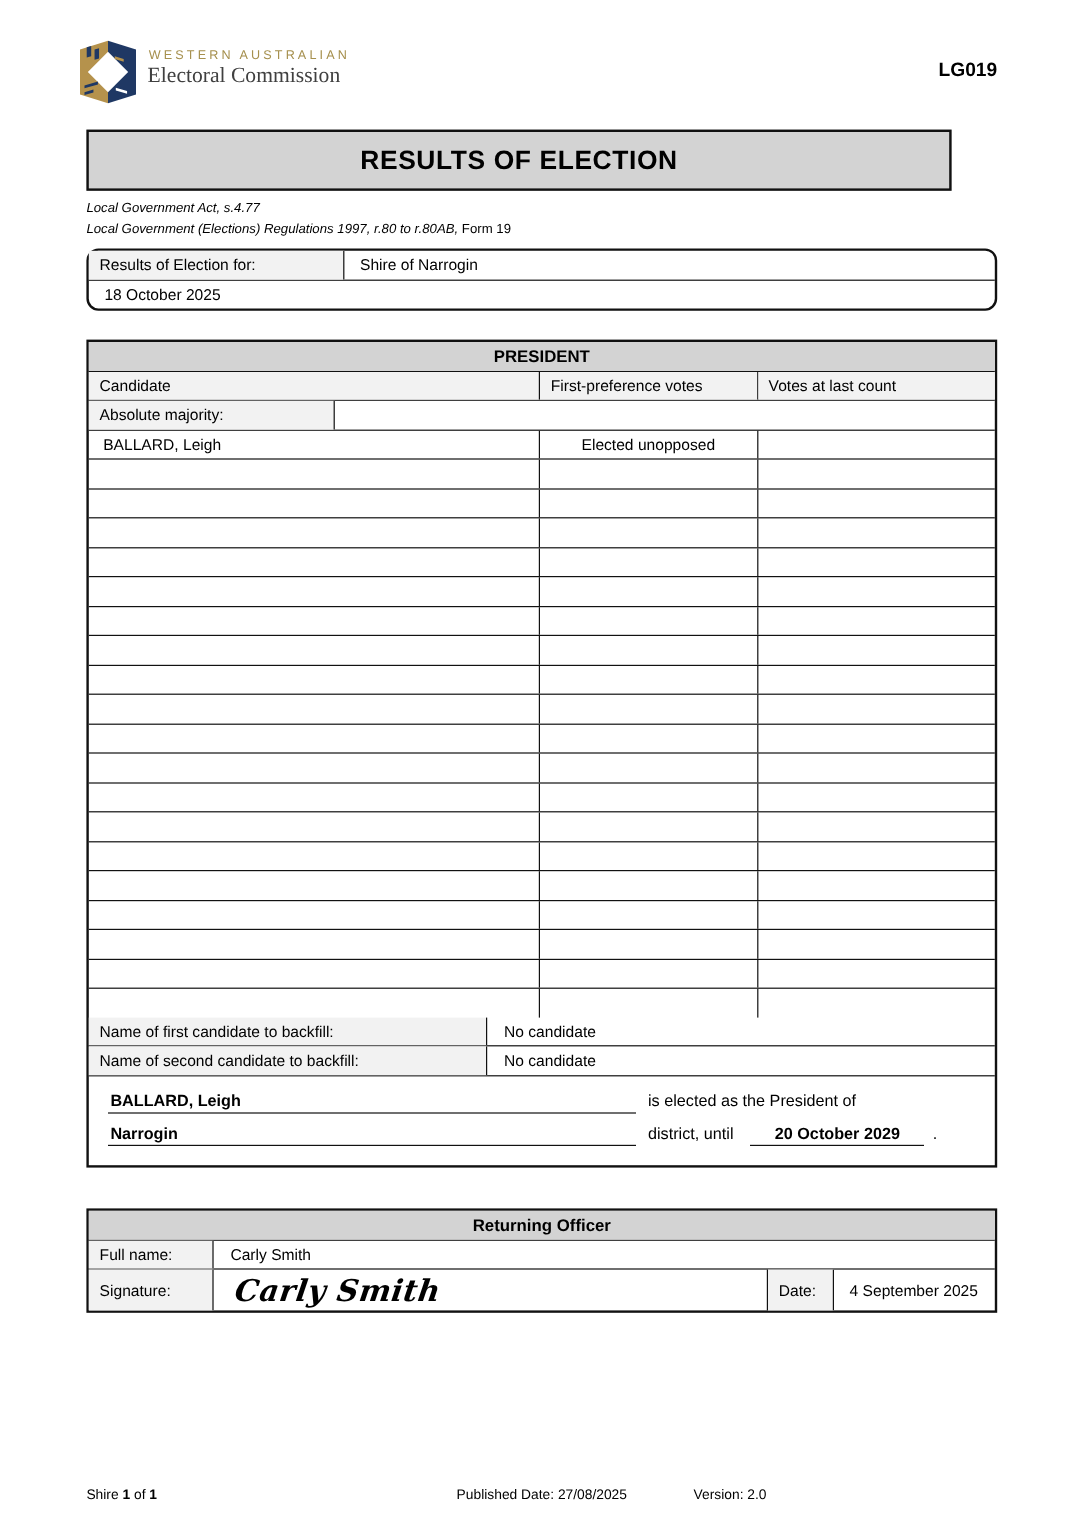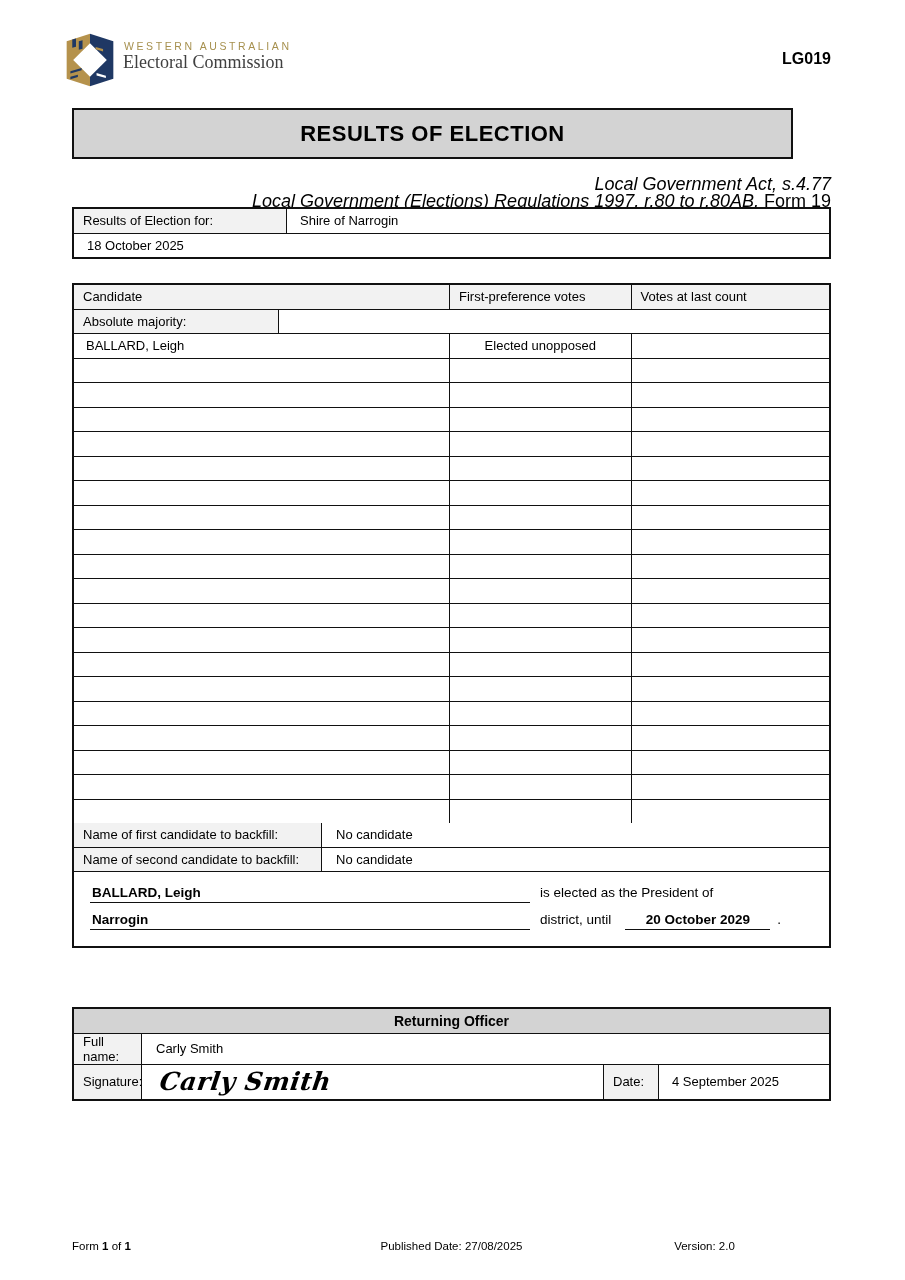--- a/index.html
+++ b/index.html
@@ -11,72 +11,72 @@
   .brand-logo { position: absolute; left: 62px; top: 32px; }
   .brand-line1 { position: absolute; left: 124px; top: 40px; font-size: 10.5px; letter-spacing: 2.6px; color: #A6904E; font-weight: 400; }
   .brand-line2 { position: absolute; left: 123px; top: 52px; font-family: "Liberation Serif", serif; font-size: 18px; color: #404040; }
   .form-code { position: absolute; right: 74px; top: 50px; font-size: 16px; font-weight: 700; }
 
   
   .title-box { position: absolute; left: 72px; top: 108px; width: 721px; height: 51px;
     background: #d3d3d3; border: 2px solid #111; display: flex; align-items: center; justify-content: center; }
   .title-box span { font-size: 22px; font-weight: 700; letter-spacing: 0.5px; }
 
-  .legal { position: absolute; left: 72px; top: 166px; width: 759px; text-align: right; font-size: 18px; line-height: 17px; margin-top: 10px; }
+  .legal { position: absolute; left: 72px; top: 166px; width: 759px; text-align: left; font-size: 11px; line-height: 17px; }
   .it { font-style: italic; }
 
   
   .boxed { position: absolute; left: 72px; width: 759px; border: 2px solid #111; background: #fff; }
   .frow { display: flex; border-bottom: 1.5px solid #111; align-items: stretch; }
   .frow:last-child { border-bottom: none; }
   .cell { display: flex; align-items: center; padding: 0 9px; font-size: 13px; min-height: 23.5px; }
   .divr { border-right: 1.5px solid #111; }
   .lblbg { background: #f2f2f2; }
   .sechdr { background: #d3d3d3; justify-content: center; font-weight: 700; font-size: 14px; }
   .center { justify-content: center; }
 
   
-  #info-table { top: 207px; }
+  #info-table { top: 207px; border-radius: 10px; }
   #info-table .lbl { width: 213px; }
   #info-table .val { flex: 1; padding-left: 13px; }
 
   
   #president { top: 283px; }
   .absmaj-lbl { width: 205px; }
   .absmaj-val { flex: 1; }
   .c1 { width: 376px; }
   .c2 { width: 181.5px; }
   .c3 { flex: 1; }
   .cand-name { padding-left: 12px; }
-  .backfill-lbl { width: 248px; }
+  .backfill-lbl { width: 332px; }
   .backfill-val { flex: 1; padding-left: 14px; }
 
   
   .statement { padding: 13px 16px 0 16px; min-height: 74px; font-size: 13.5px; }
   .st-line { display: flex; align-items: flex-end; margin-bottom: 9px; }
   .st-blank { width: 440px; border-bottom: 1.5px solid #111; padding: 0 2px 2px 2px; font-weight: 700; }
   .st-text { margin-left: 10px; padding-bottom: 3px; }
   .st-date { width: 145px; border-bottom: 1.5px solid #111; margin-left: 14px; text-align: center; font-weight: 700; padding-bottom: 2px; }
   .st-period { margin-left: 7px; padding-bottom: 3px; }
 
   
   #ro { top: 1007px; }
-  .ro-lbl { width: 68px; }
+  .ro-lbl { width: 104px; }
   .ro-name { flex: 1; padding-left: 14px; }
   .sig-row .cell { min-height: 34px; }
   .sig-val { width: 462px; padding-left: 18px; }
   .sig-script { font-family: "DejaVu Serif", serif; font-style: italic; font-weight: 700; font-size: 25px; transform: skewX(-8deg); display: inline-block; letter-spacing: 0.5px; }
   .date-lbl { width: 55px; }
   .date-val { flex: 1; padding-left: 13px; }
 
   
   .footer { position: absolute; left: 72px; top: 1240px; width: 759px; display: flex; align-items: baseline; font-size: 11.5px; }
   .footer .f-left { flex: 1; text-align: left; }
   .footer .f-center { flex: 1; text-align: center; }
-  .footer .f-right { flex: 1; text-align: center; }
+  .footer .f-right { flex: 1; text-align: left; }
   .bold { font-weight: 700; }
 </style>
 </head>
 <body>
 
 <div class="page">
 
   <svg class="brand-logo" width="56" height="56" viewBox="0 0 54 60">
     <polygon points="2,10 27,2 27,58 2,50" fill="#B5924C"></polygon>
     <polygon points="27,2 52,10 52,50 27,58" fill="#1F3864"></polygon>
@@ -106,20 +106,23 @@
       <div class="cell lbl lblbg divr">Results of Election for:</div>
       <div class="cell val">Shire of Narrogin</div>
     </div>
     <div class="frow">
       <div class="cell val">18 October 2025</div>
     </div>
   </div>
 
   <div class="boxed" id="president">
     <div class="frow">
+      <div class="cell sechdr" style="flex:1">PRESIDENT</div>
+    </div>
+    <div class="frow">
       <div class="cell c1 lblbg divr">Candidate</div>
       <div class="cell c2 lblbg divr">First-preference votes</div>
       <div class="cell c3 lblbg">Votes at last count</div>
     </div>
     <div class="frow">
       <div class="cell absmaj-lbl lblbg divr">Absolute majority:</div>
       <div class="cell absmaj-val"></div>
     </div>
     <div id="candidate-rows">
         <div class="frow">
@@ -258,21 +261,21 @@
       <div class="cell sig-val divr">
         <span class="sig-script">Carly Smith</span>
       </div>
       <div class="cell date-lbl lblbg divr">Date:</div>
       <div class="cell date-val">4 September 2025</div>
     </div>
   </div>
 
   <div class="footer">
     <div class="f-left">
-      <span>Form</span>
+      <span>Shire</span>
       <span class="bold">1</span>
       <span>of</span>
       <span class="bold">1</span>
     </div>
     <div class="f-center">Published Date: 27/08/2025</div>
     <div class="f-right">Version: 2.0</div>
   </div>
 
 </div>
 

